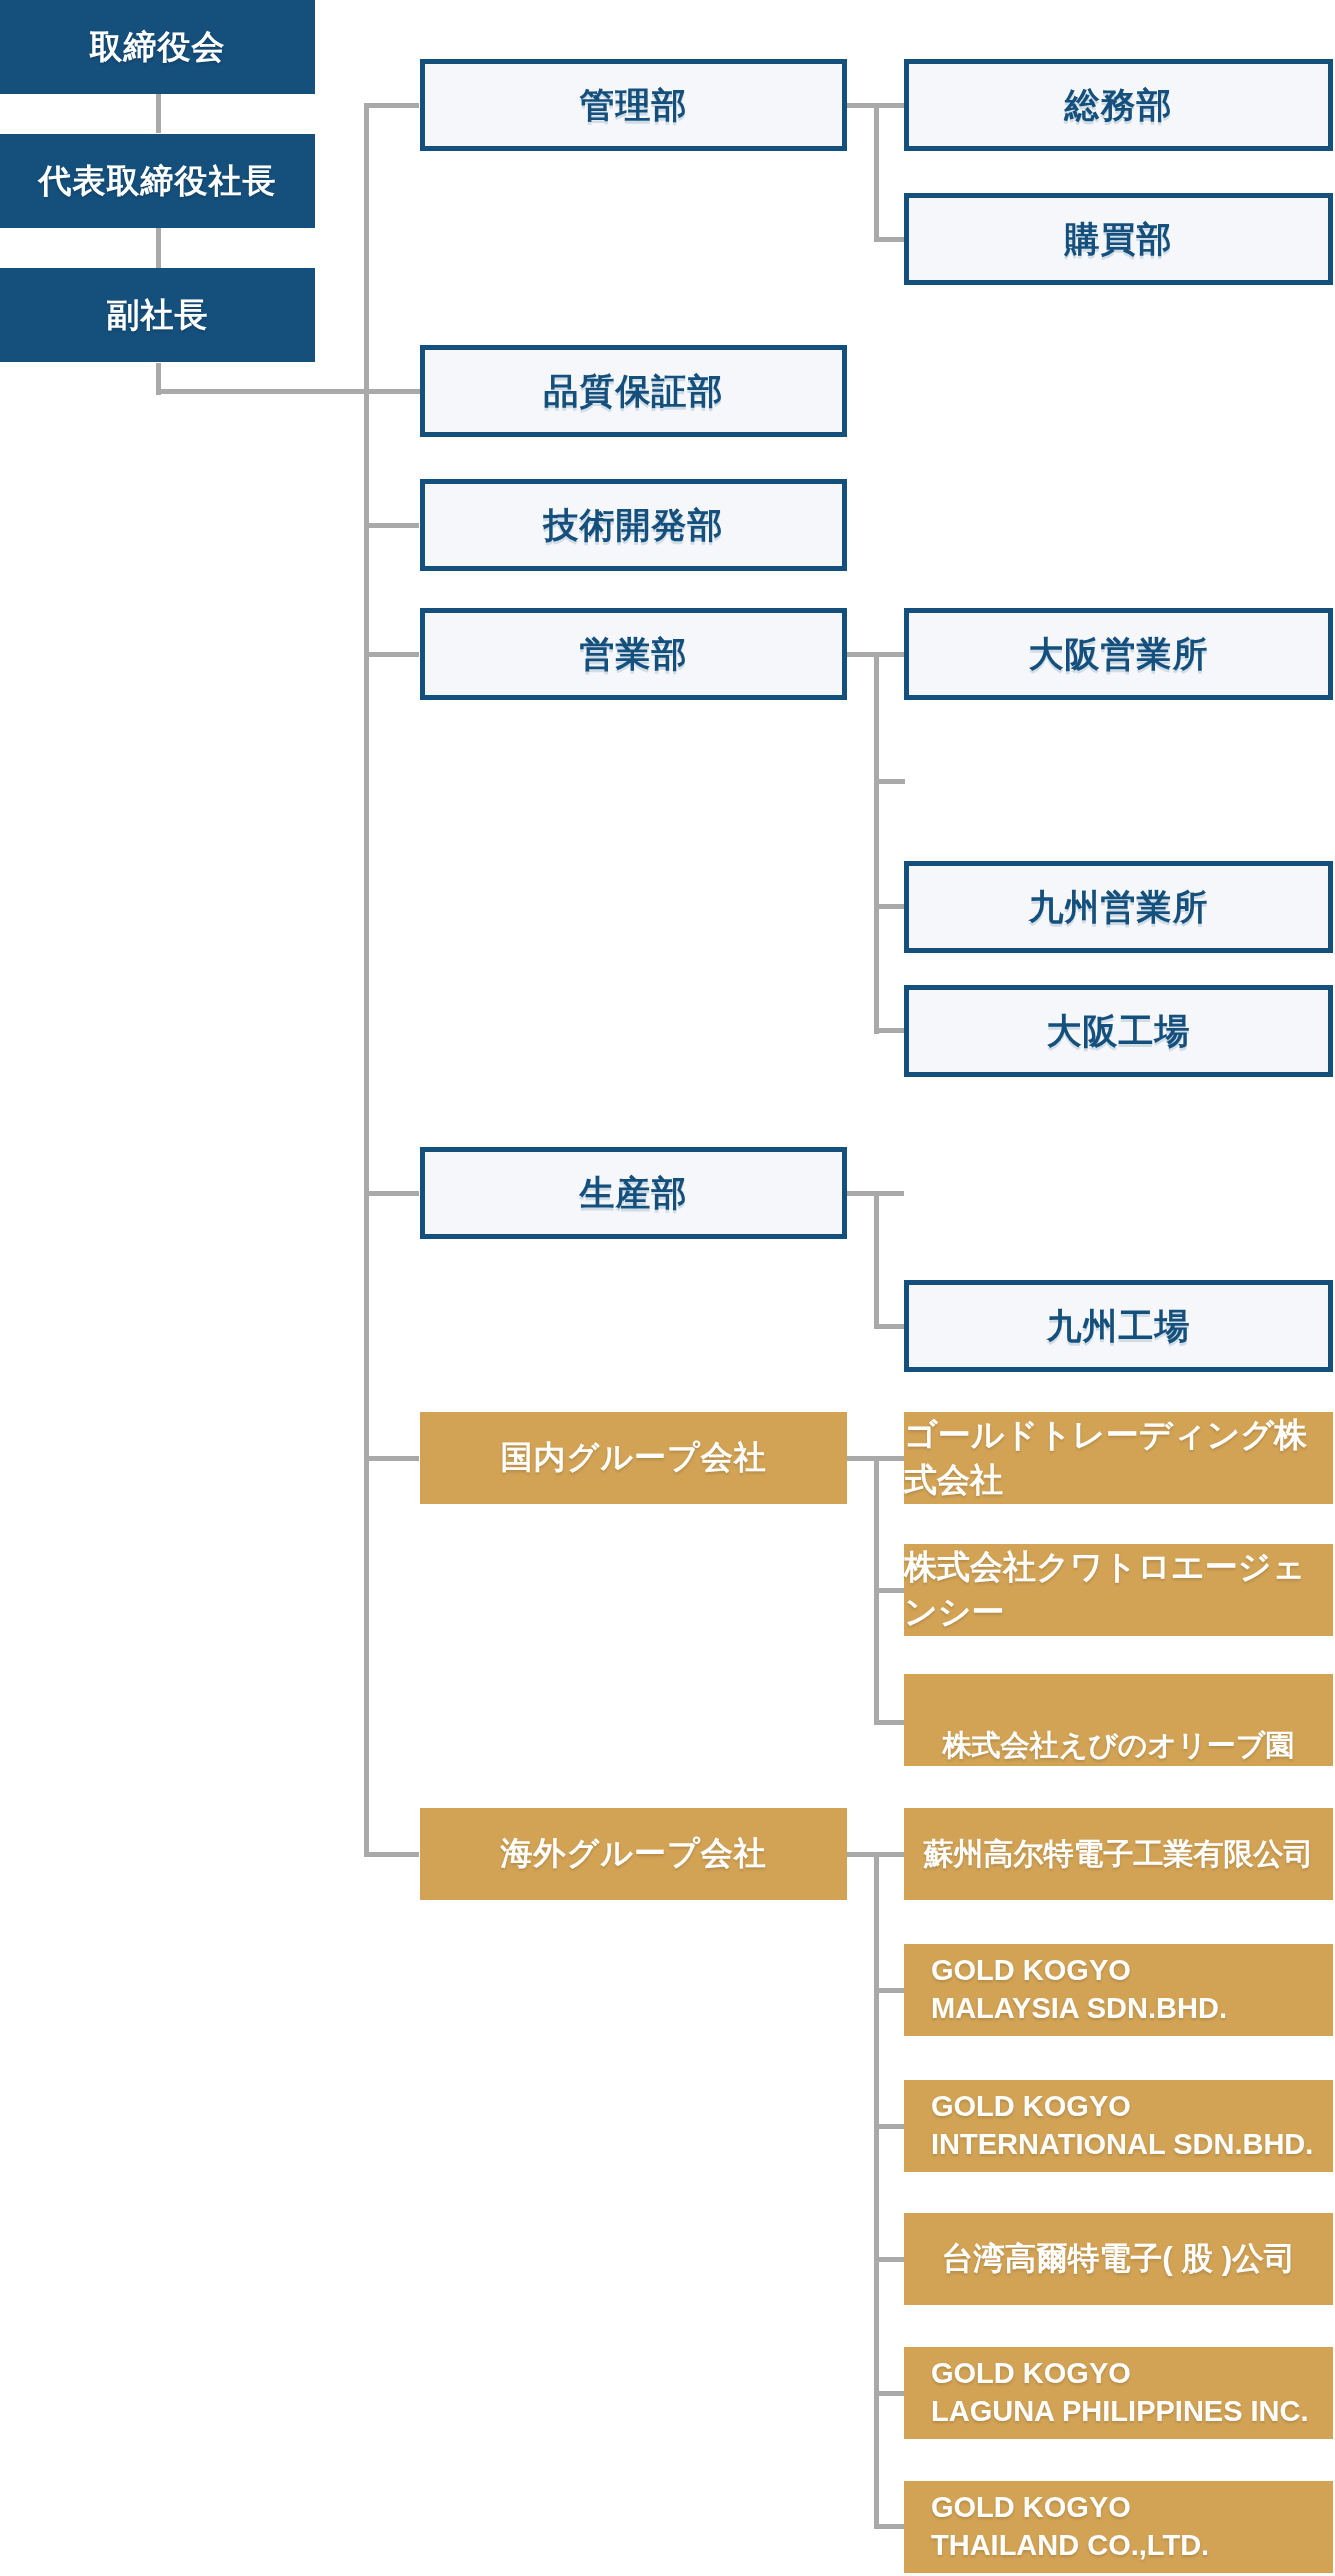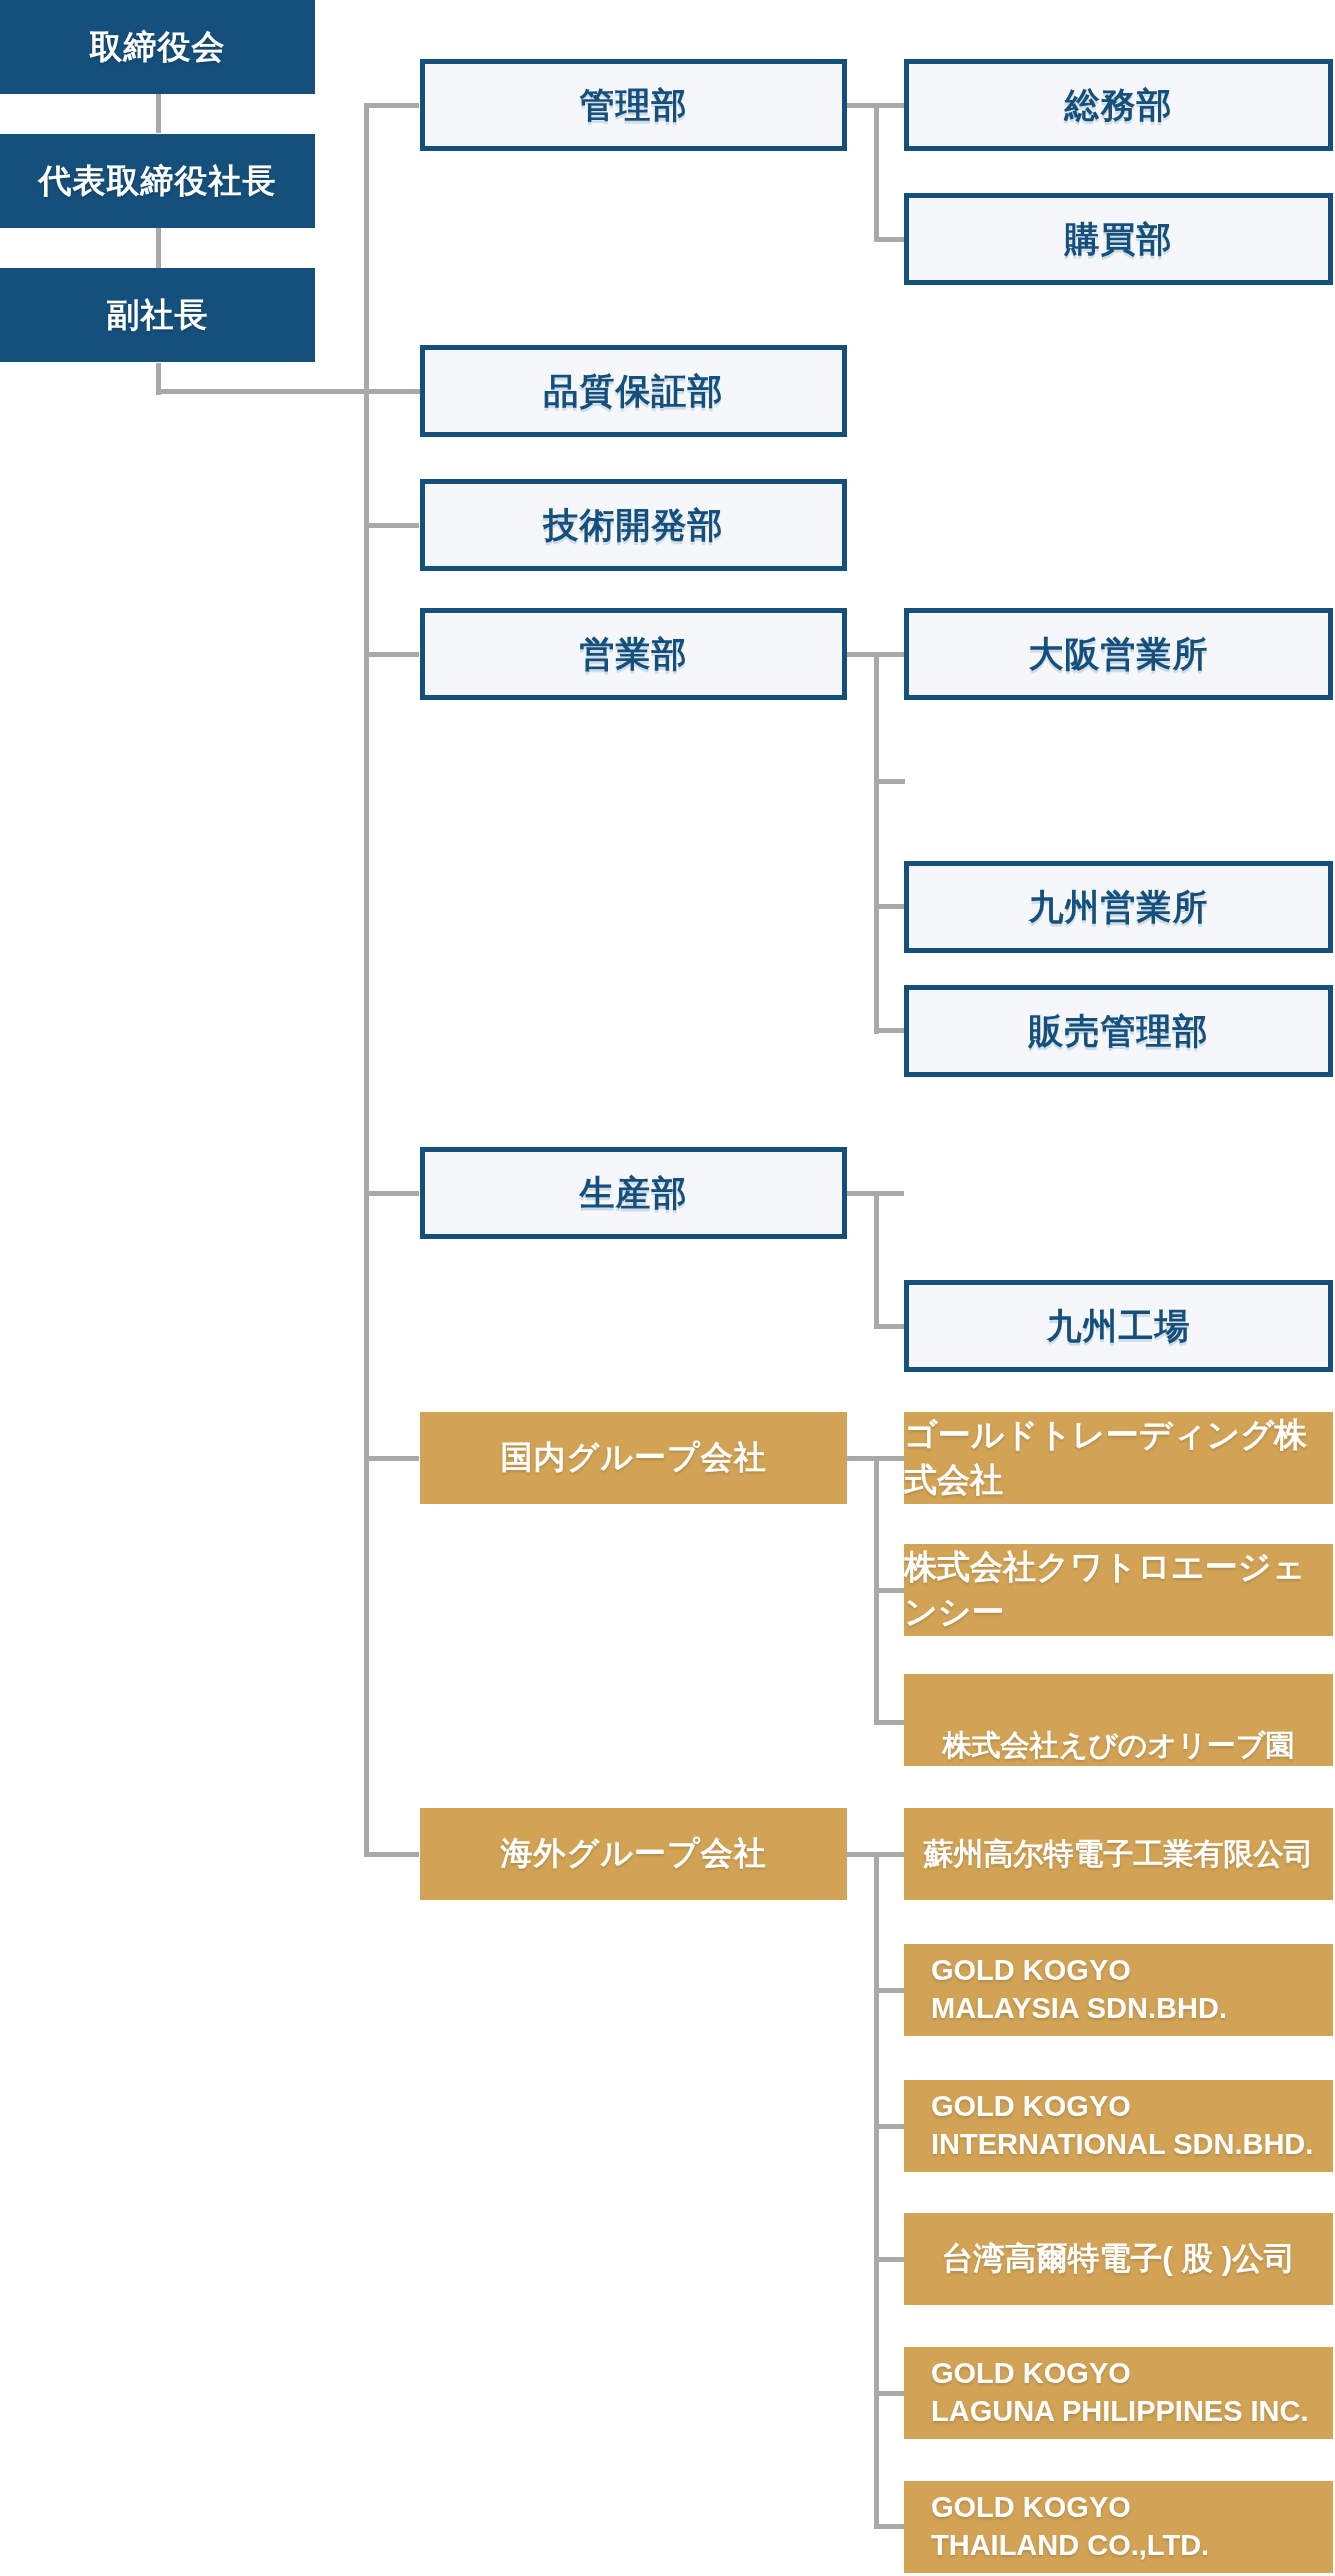--- a/index.html
+++ b/index.html
@@ -122,21 +122,21 @@
     <span>購買部</span>
   </div>
 
   <div class="box lv2 blue" style="top:608px">
     <span>大阪営業所</span>
   </div>
   <div class="box lv2 blue" style="top:861px">
     <span>九州営業所</span>
   </div>
   <div class="box lv2 blue" style="top:985px">
-    <span>販売管理部</span>
+    <span>大阪工場</span>
   </div>
 
   <div class="box lv2 blue" style="top:1280px">
     <span>九州工場</span>
   </div>
 
   <div class="box lv2 gold jp29" style="top:1412px">
     <span>ゴールドトレーディング株式会社</span>
   </div>
   <div class="box lv2 gold jp29" style="top:1544px">

